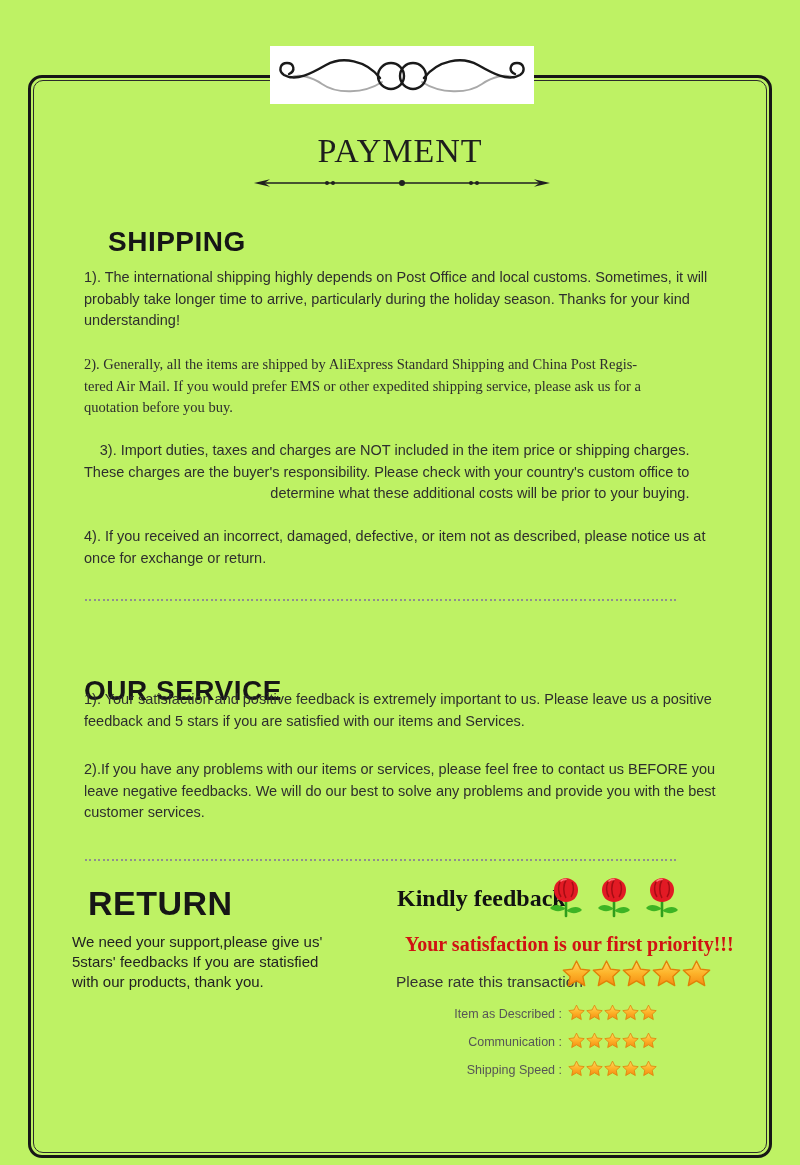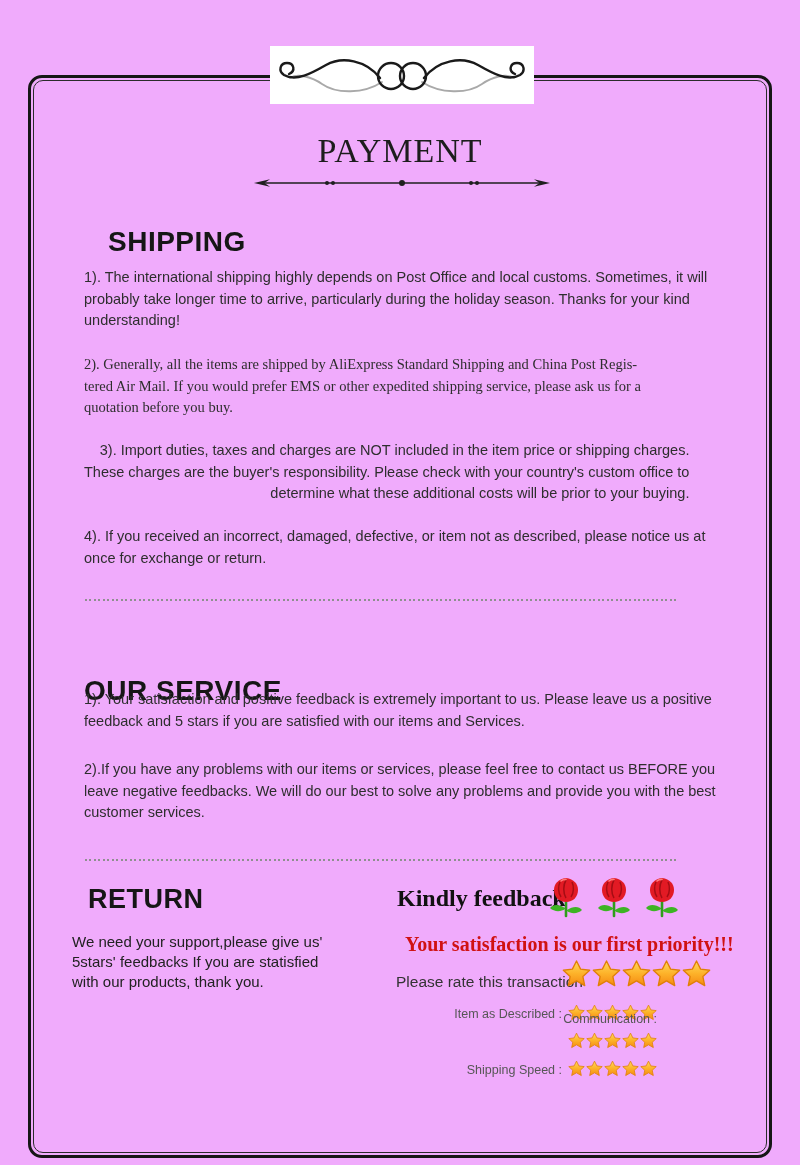--- a/index.html
+++ b/index.html
@@ -1,17 +1,17 @@
 <!DOCTYPE html>
 <html><head>
 <meta charset="utf-8">
 <style>
   html,body { margin:0; padding:0; background:#ffffff; }
   .page {
-    position:relative; width:800px; height:1165px; background:#f0abfc;
+    position:relative; width:800px; height:1165px; background:#bef264;
     font-family:"Liberation Sans", sans-serif; color:#2d2d2d; overflow:hidden;
   }
   
   .frame {
     position:absolute; left:28px; top:75px; width:738px; height:1077px;
     border:3px solid #161616; border-radius:14px;
   }
   .frame-inner { position:absolute; inset:2px; border:1.5px solid #2b2b2b; border-radius:10px; }
   
   .ornament {
@@ -24,21 +24,21 @@
     font-size:34px; letter-spacing:1px; color:#1d1d1d;
   }
   .arrow-divider { position:absolute; left:252px; top:176px; width:300px; height:14px; }
 
   .sec-heading {
     position:absolute; margin:0; font-size:28px; font-weight:bold;
     color:#161616; letter-spacing:0.5px; font-family:"Liberation Sans", sans-serif;
   }
   .h-shipping { left:84px; top:226px;margin-left:24px; }
   .h-service  { left:84px; top:634px;margin-top:41px; }
-  .h-return   { left:88px; top:884px; font-size:27px; }
+  .h-return   { left:88px; top:884px; font-size:34px; }
 
   .body-p {
     position:absolute; left:84px; font-size:14.5px; line-height:21.5px;
     color:#2e2e2e; white-space:nowrap;
   }
   .p-ship-1 { top:267px; }
   .p-ship-2 { top:354px;font-family:Liberation Serif, serif; }
   .p-ship-3 { top:440px;text-align:right; }
   .p-ship-4 { top:526px; }
   .p-svc-1  { top:689px; }
@@ -69,21 +69,21 @@
   .rate-prompt { position:absolute; left:396px; top:973px; font-size:15.5px; color:#333; }
   .big-stars { position:absolute; left:562px; top:959px; display:flex; gap:1px; }
 
   .rate-row {
     position:absolute; left:387px; width:270px; height:20px;
     display:flex; align-items:flex-end; justify-content:flex-end; gap:6px;
   }
   .rate-row .rate-label { font-size:12.5px; color:#565656; }
   .row-stars { display:flex; gap:1px; align-items:center; }
   .row-1 { top:1001px; }
-  .row-2 { top:1029px;flex-direction:column; }
+  .row-2 { top:1029px; }
   .row-3 { top:1057px; }
   .star { display:inline-flex; }
 </style>
 </head>
 <body>
 
 <svg width="0" height="0" style="position:absolute" aria-hidden="true">
   <defs>
     <linearGradient id="starGrad" x1="0" y1="0" x2="0" y2="1">
       <stop offset="0" stop-color="#ffd95e"></stop>

